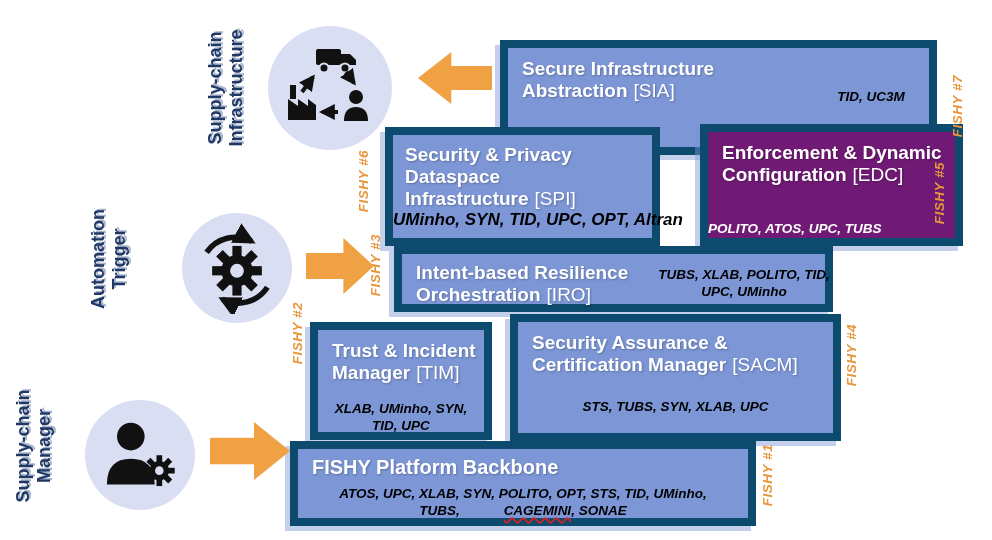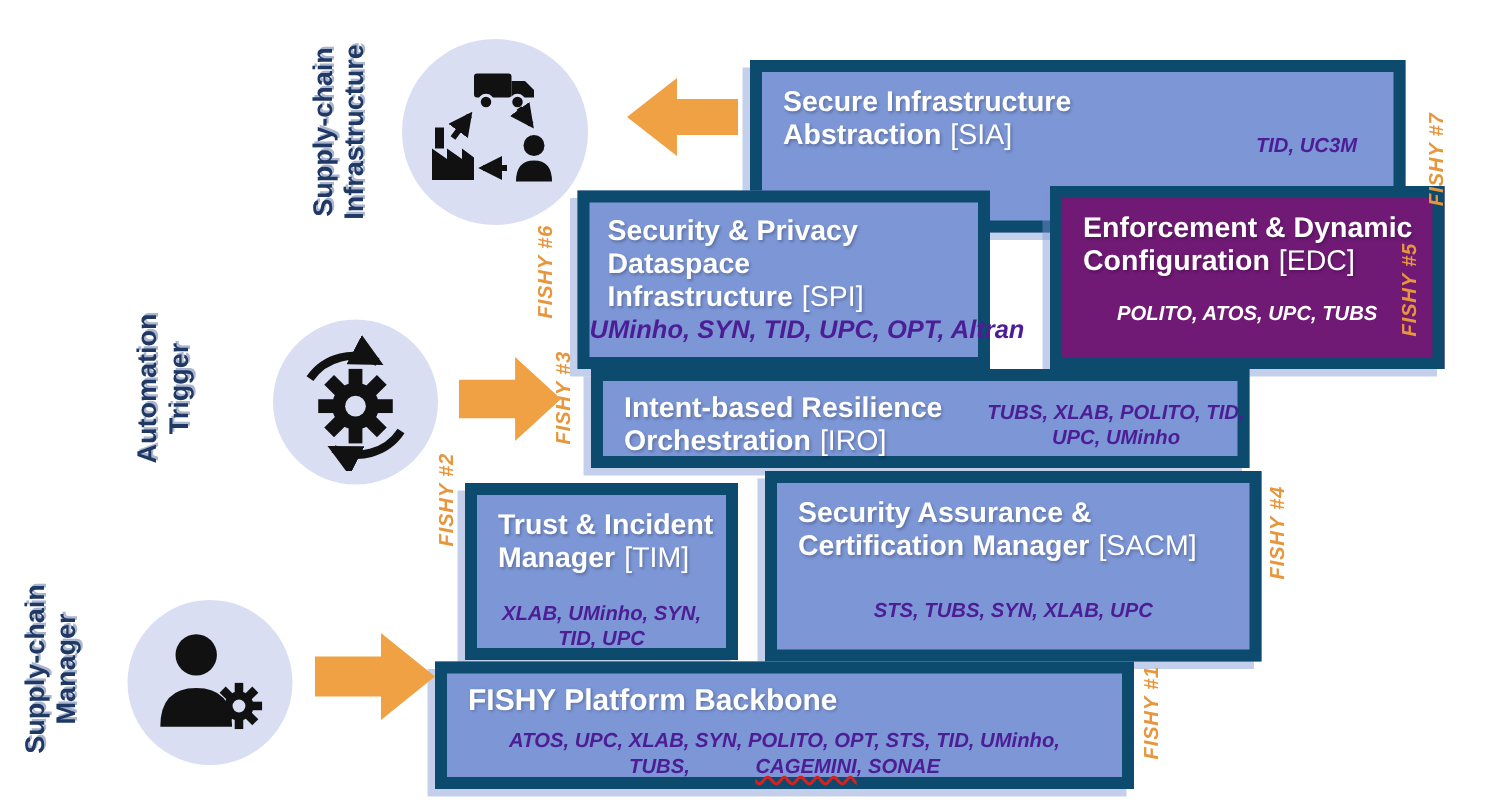--- a/index.html
+++ b/index.html
@@ -20,28 +20,28 @@
 
   .box-title {
     position: absolute; color: #ffffff; font-weight: bold;
     font-size: 19px; line-height: 22px;
     text-shadow: 1px 1px 2px rgba(0,0,0,0.25);
   }
   .t-line { display: block; }
   .box-tag { font-weight: normal; margin-left: 6px; text-align: center; }
 
   .partners {
-    position: absolute; color: #4c1d95; font-weight: bold; font-style: italic;
+    position: absolute; color: #000000; font-weight: bold; font-style: italic;
     font-size: 13.5px; line-height: 17px;
   }
   .partners.white { color: #ffffff; }
 
   .p-sia  { left: 278px; top: 40px; width: 170px; text-align: center; }
   .p-spi  { left: 0; right: 0; top: 76px; text-align: center; white-space: nowrap; font-size: 17px; }
-  .p-edc  { left: 0; right: 0; top: 68px; text-align: center; }
+  .p-edc  { left: 0; right: 0; top: 88px; }
   .p-iro  { left: 252px; top: 12px; width: 180px; text-align: center; }
   .p-tim  { left: 8px; right: 8px; top: 70px; text-align: center; }
   .p-sacm { left: 0; right: 0; top: 76px; text-align: center; }
   .p-bkb  { left: 0; right: 0; top: 36px; text-align: center; }
 
   .misspell {
     text-decoration: underline wavy #d22222;
     text-decoration-thickness: 1.5px;
     text-underline-offset: 2px;
     margin-left: 40px;

